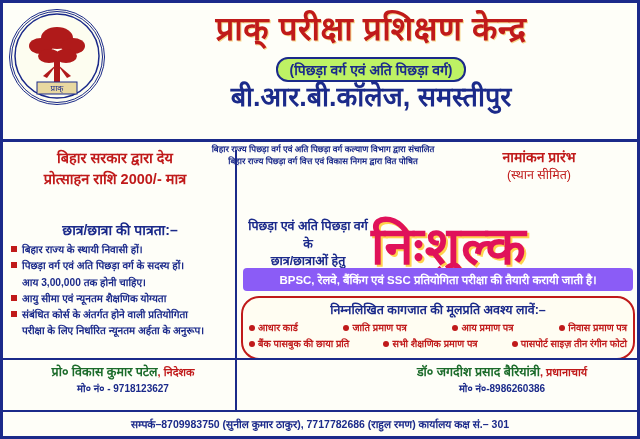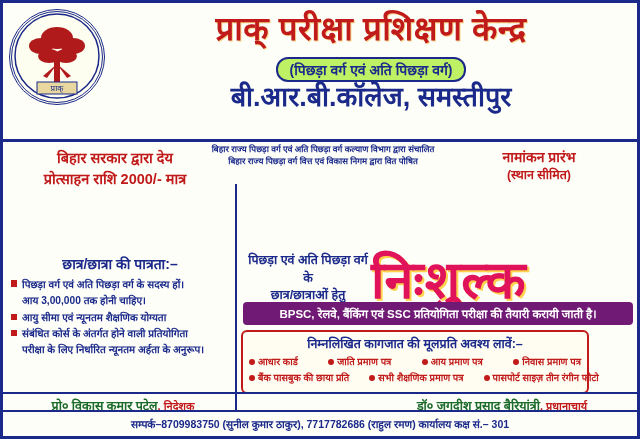--- a/index.html
+++ b/index.html
@@ -82,24 +82,24 @@
     color: #c01a1a;
     line-height: 1.45;
   }
   .nomin-box {
     position: absolute; right: 10px; top: 6px; width: 176px;
     text-align: center;
     color: #c01a1a;
     line-height: 1.35;
   }
   .nomin-box .l1 { font-size: 14px; font-weight: bold; }
-  .nomin-box .l2 { font-size: 12.5px; font-weight: bold; }
-
-  
-  .mid { position: relative; height: 130px; margin-top: 34px; }
+  .nomin-box .l2 { font-size: 12.5px; font-weight: normal; }
+
+  
+  .mid { position: relative; height: 130px; }
 
   .elig-head {
     position: absolute; left: 12px; top: -4px; width: 210px;
     text-align: center;
     font-size: 14px; font-weight: bold;
     color: #1b2a8a;
   }
   .elig-list {
     position: absolute; left: 8px; top: 18px; width: 222px;
     font-size: 10.2px; font-weight: bold;
@@ -136,32 +136,32 @@
   .nishulk {
     position: absolute; left: 368px; top: -16px;
     font-size: 52px; font-weight: bold;
     color: #e0125a;
     letter-spacing: 1px;
     text-shadow: 2px 2px 0 #ffd34d;
   }
 
   .bpsc-bar {
     position: absolute; left: 240px; top: 44px; width: 390px;
-    background: #701a75;
+    background: #8b5cf6;
     color: #ffffff;
     border-radius: 4px;
     text-align: center;
     font-size: 11.5px; font-weight: bold;
     padding: 4px 4px;
   }
 
   .docs-box {
-    position: absolute; left: 238px; top: 72px; width: 348px;
+    position: absolute; left: 238px; top: 72px; width: 394px;
     border: 2px solid #c01a1a;
-    border-radius: 6px;
+    border-radius: 18px;
     padding: 3px 6px 5px;
     background: #fffdf2;
   }
   .docs-head {
     text-align: center;
     font-size: 12.5px; font-weight: bold;
     color: #1b2a8a;
     margin-bottom: 3px;
   }
   .docs-rows { font-size: 9.6px; font-weight: bold; color: #c01a1a; }
@@ -243,21 +243,21 @@
       <div class="l1">नामांकन प्रारंभ</div>
       <div class="l2">(स्थान सीमित)</div>
     </div>
   </div>
 
   <div class="mid">
     <div class="vline"></div>
 
     <div class="elig-head">छात्र/छात्रा की पात्रता:–</div>
     <ul class="elig-list">
-      <li><span class="sq"></span></li>
+      <li><span class="sq"></span><span>बिहार राज्य के स्थायी निवासी हों।</span></li>
       <li><span class="sq"></span><span>पिछड़ा वर्ग एवं अति पिछड़ा वर्ग के सदस्य हों।</span></li>
       <li class="nobullet"><span>आय 3,00,000 तक होनी चाहिए।</span></li>
       <li><span class="sq"></span><span>आयु सीमा एवं न्यूनतम शैक्षणिक योग्यता</span></li>
       <li><span class="sq"></span><span>संबंधित कोर्स के अंतर्गत होने वाली प्रतियोगिता</span></li>
       <li class="nobullet"><span>परीक्षा के लिए निर्धारित न्यूनतम अर्हता के अनुरूप।</span></li>
     </ul>
 
     <div class="free-for">
       <div>पिछड़ा एवं अति पिछड़ा वर्ग के</div>
       <div>छात्र/छात्राओं हेतु</div>

